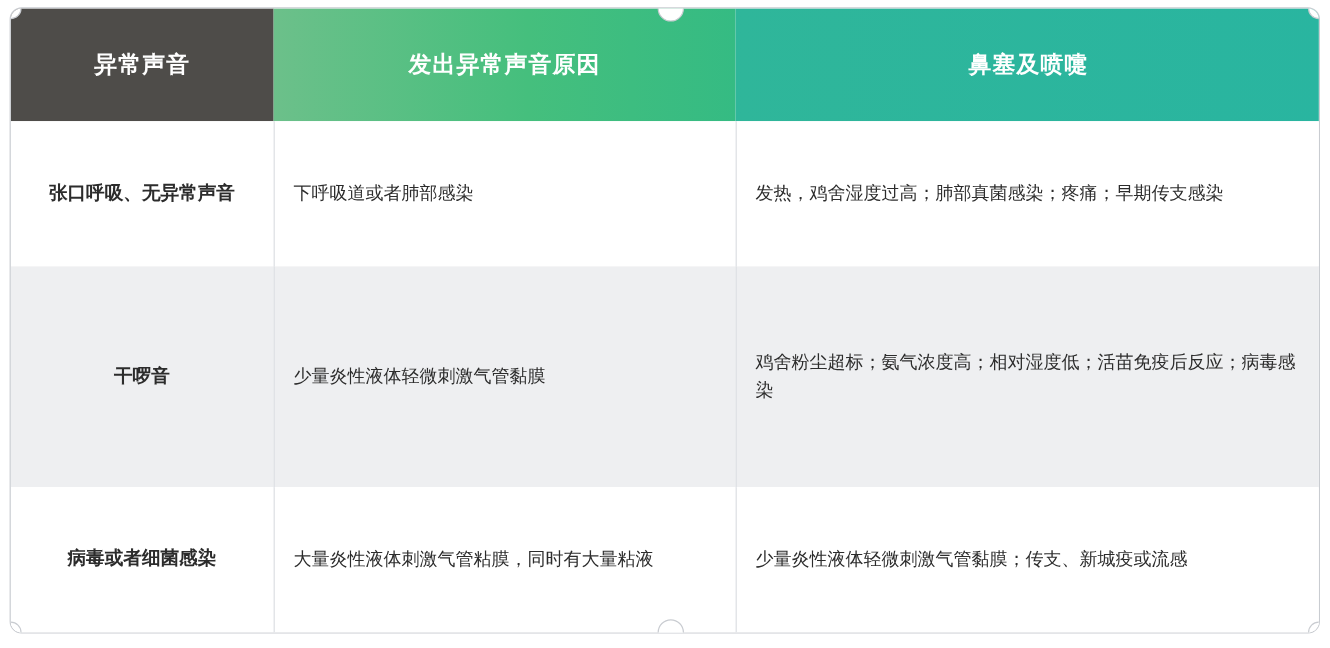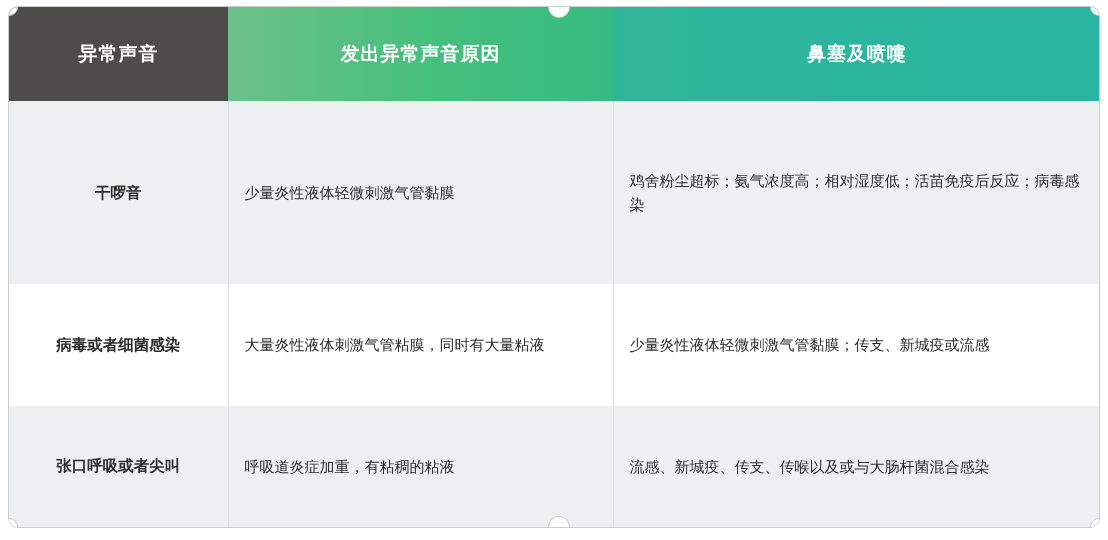--- a/index.html
+++ b/index.html
@@ -132,32 +132,32 @@
         <col class="col-analysis">
       </colgroup>
       <thead>
         <tr>
           <th class="h-sound">异常声音</th>
           <th class="h-cause">发出异常声音原因</th>
           <th class="h-analysis">鼻塞及喷嚏</th>
         </tr>
       </thead>
       <tbody>
+        <tr class="row-odd">
+          <td class="cell-sound">张口呼吸、无异常声音</td>
+          <td class="cell-cause">下呼吸道或者肺部感染</td>
+          <td class="cell-analysis last-col">发热，鸡舍湿度过高；肺部真菌感染；疼痛；早期传支感染</td>
+        </tr>
         <tr class="row-even">
           <td class="cell-sound">干啰音</td>
           <td class="cell-cause">少量炎性液体轻微刺激气管黏膜</td>
           <td class="cell-analysis last-col">鸡舍粉尘超标；氨气浓度高；相对湿度低；活苗免疫后反应；病毒感染</td>
         </tr>
         <tr class="row-odd">
           <td class="cell-sound">病毒或者细菌感染</td>
           <td class="cell-cause">大量炎性液体刺激气管粘膜，同时有大量粘液</td>
           <td class="cell-analysis last-col">少量炎性液体轻微刺激气管黏膜；传支、新城疫或流感</td>
         </tr>
-        <tr class="row-even">
-          <td class="cell-sound">张口呼吸或者尖叫</td>
-          <td class="cell-cause">呼吸道炎症加重，有粘稠的粘液</td>
-          <td class="cell-analysis last-col">流感、新城疫、传支、传喉以及或与大肠杆菌混合感染</td>
-        </tr>
       </tbody>
     </table>
 
   </div>
 </div>
 
 </body></html>

